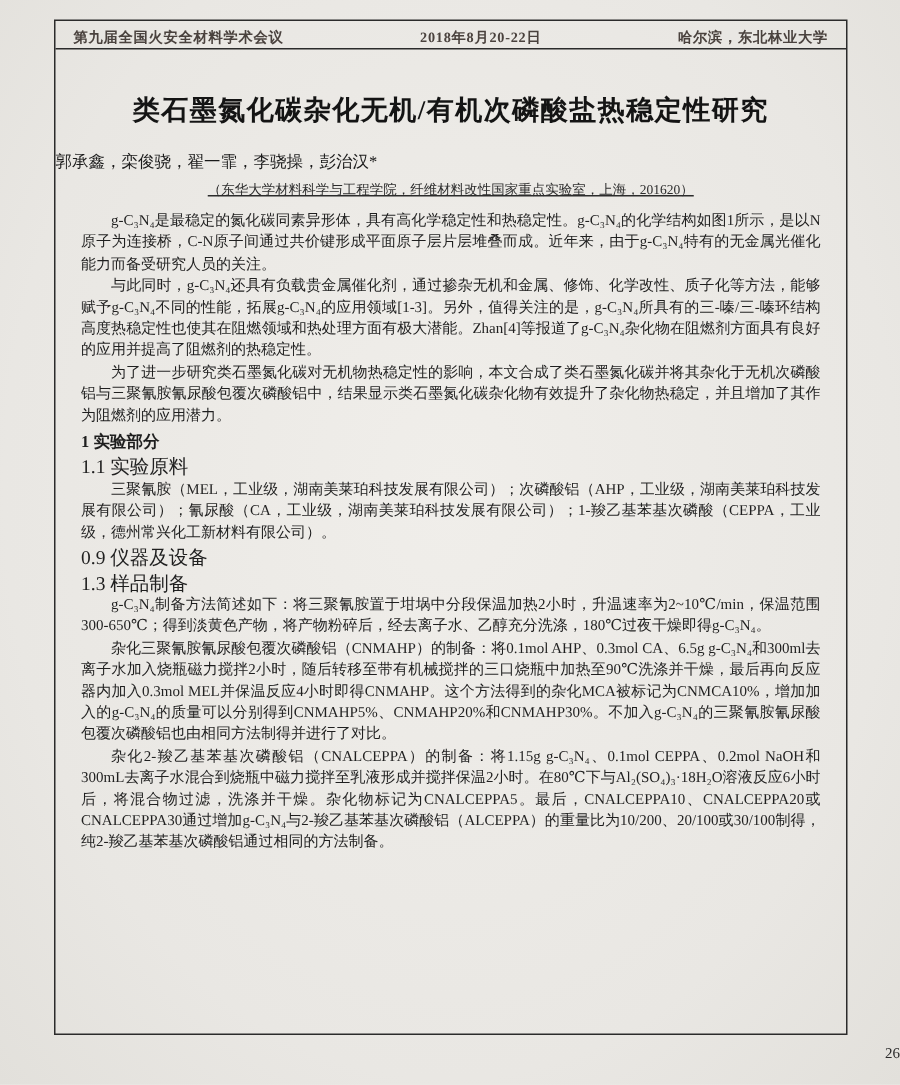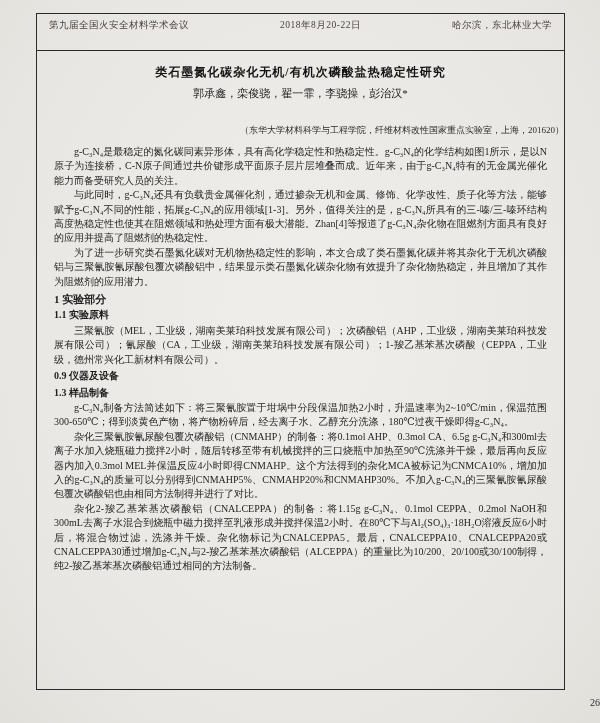--- a/index.html
+++ b/index.html
@@ -11,39 +11,40 @@
     font-family:"Liberation Serif","DejaVu Serif",serif;
     color:#1d1d1d;
     overflow:hidden;
   }
   .frame {
     position:absolute; left:36px; top:13px; width:529px; height:677px;
     border:1.5px solid #2b2b2b;
   }
   .page-header {
     display:flex; justify-content:space-between; align-items:flex-start;
-    padding:5px 12px 18px 12px;
+    padding:5px 12px 0 12px;
     font-size:9.5px; color:#4a423e;
     border-bottom:1.5px solid #2b2b2b;
     letter-spacing:0.5px;
+    font-weight:bold;
   }
   .article-title {
-    text-align:center; font-weight:bold; font-size:12px;
-    margin-top:13px; letter-spacing:1px; color:#141414;
+    text-align:center; font-weight:bold; font-size:18px;
+    margin-top:28px; letter-spacing:1px; color:#141414;
   }
-  .authors { text-align:center; font-size:11px; margin-top:5px; color:#1a1a1a; }
-  .affiliation { text-align:right; font-size:9px; margin-top:23px; color:#2c2c2c; }
+  .authors { text-align:left; font-size:11px; margin-top:15px; color:#1a1a1a; }
+  .affiliation { text-align:center; font-size:9px; margin-top:5px; color:#2c2c2c;text-decoration:underline; }
   .body-text {
     padding:8px 17px 0 17px;
     font-size:10px; line-height:14.4px;
     text-align:justify; color:#1f1f1f;
   }
   .para { text-indent:2em; }
   .h1 { font-weight:bold; font-size:11px; margin:3px 0 2px 0; }
-  .h2 { font-weight:bold; font-size:10px; margin:2px 0 1px 0; }
+  .h2 { font-weight:normal; font-size:13px; margin:2px 0 1px 0; }
   .page-number {
     position:absolute; left:0; right:0; top:697px;
     text-align:right; font-size:10px; color:#2a2a2a;
   }
 </style>
 </head>
 <body>
 
 <div class="frame">
 

